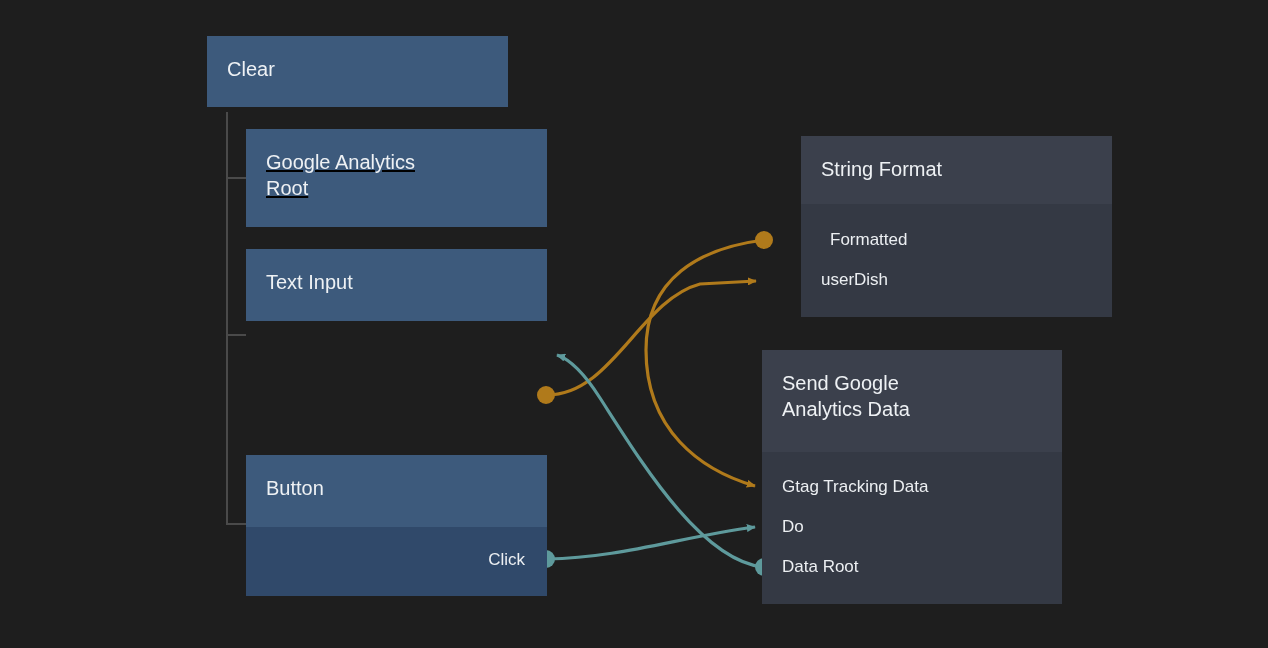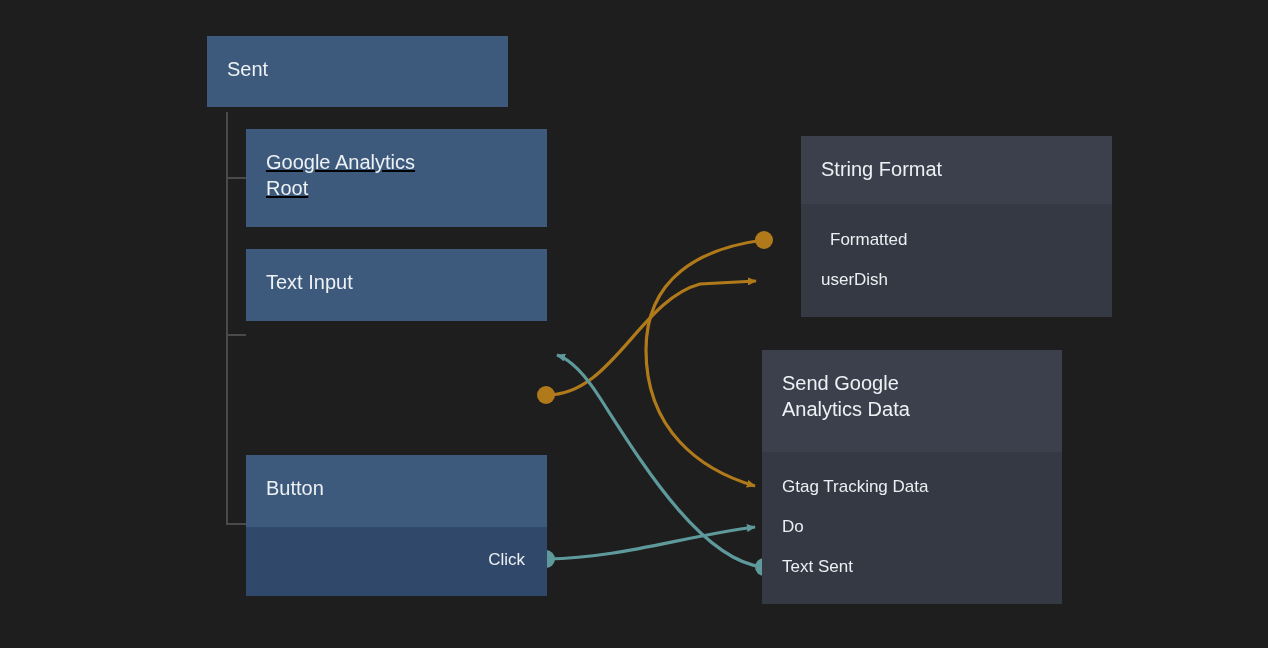--- a/index.html
+++ b/index.html
@@ -102,21 +102,21 @@
       <circle cx="546" cy="559" r="9" fill="#5e9a9c"></circle>
     </g>
 
     <g>
       <path d="M763,567 C 700,560 640,460 600,398 C 586,376 572,360 557,355" fill="none" stroke="#5e9a9c" stroke-width="3.2" marker-end="url(#arrow-teal)"></path>
       <circle cx="764" cy="567" r="9" fill="#5e9a9c"></circle>
     </g>
   </svg>
 
   <div class="node blue solid" style="left:207px; top:36px; width:301px; height:71px;">
-    <div class="node-header">Sent</div>
+    <div class="node-header">Clear</div>
   </div>
 
   <div class="node blue solid" style="left:246px; top:129px; width:301px; height:98px;text-decoration:underline;">
     <div class="node-header">Google Analytics
 Root</div>
   </div>
 
   <div class="node blue" style="left:246px; top:249px; width:301px; height:183px;">
     <div class="node-header" style="height:72px;">Text Input</div>
   </div>
@@ -135,17 +135,17 @@
       <div class="port-label left" style="top:66px;">userDish</div>
     </div>
   </div>
 
   <div class="node grey" style="left:762px; top:350px; width:300px; height:254px;">
     <div class="node-header" style="height:102px;">Send Google
 Analytics Data</div>
     <div class="node-body">
       <div class="port-label left" style="top:25px;">Gtag Tracking Data</div>
       <div class="port-label left" style="top:65px;">Do</div>
-      <div class="port-label left" style="top:105px;">Text Sent</div>
+      <div class="port-label left" style="top:105px;">Data Root</div>
     </div>
   </div>
 
 </div>
 
 </body></html>

